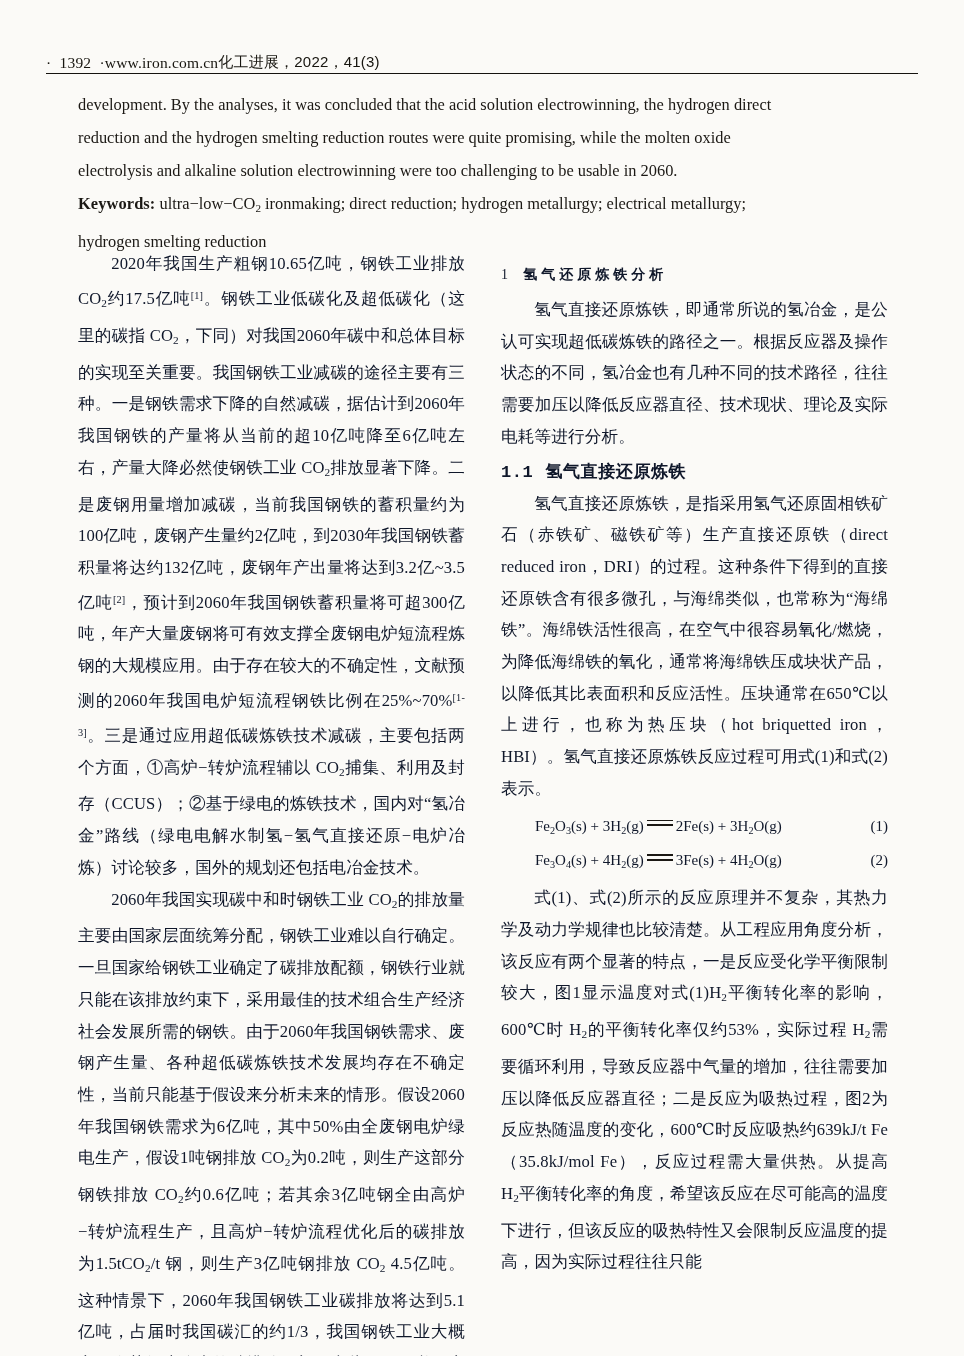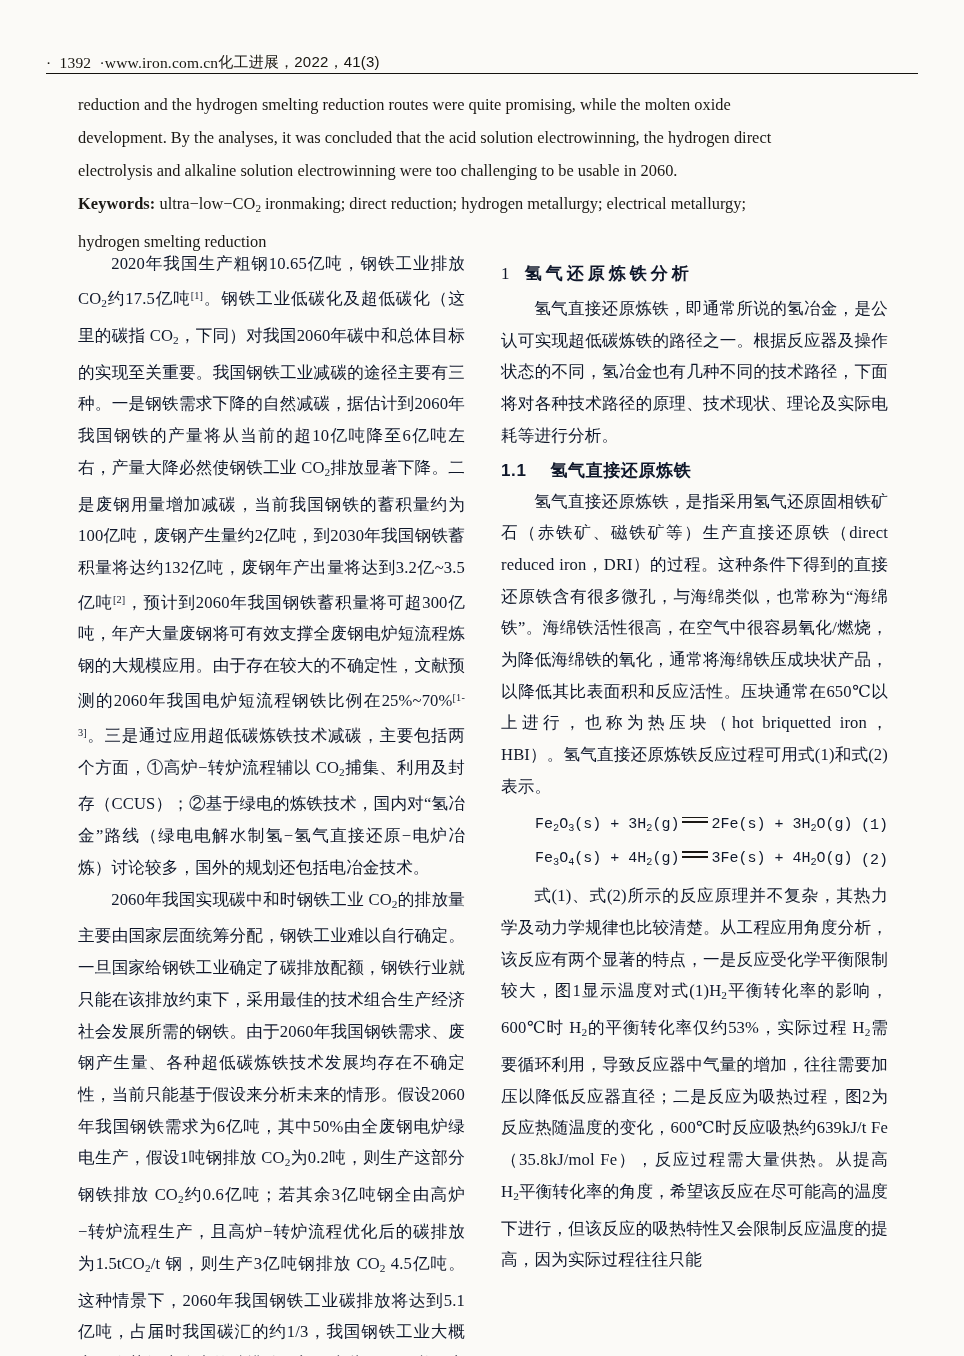--- a/index.html
+++ b/index.html
@@ -83,47 +83,47 @@
   }
   .col p {
     margin: 0;
     text-indent: 2em;
     letter-spacing: 0.15px;
   }
   .col p.noindent { text-indent: 0; }
 
   h2.sec {
     margin: 9px 0 2px 0;
-    font-size: 17px;
+    font-size: 14px;
     font-weight: bold;
     letter-spacing: 1.2px;
     line-height: 34px;
     font-family: "Liberation Sans", sans-serif;
   }
   h2.sec .num { font-family: "Liberation Serif", serif; font-weight: normal; margin-right: 14px; }
   h2.sec .t { letter-spacing: 4px; }
 
   h3.subsec {
     margin: 3px 0 0 0;
     font-size: 17px;
     font-weight: bold;
     line-height: 31px;
     font-family: "Liberation Sans", sans-serif;
     letter-spacing: 0.6px;
   }
-  h3.subsec .num { font-family: Liberation Sans, sans-serif; margin-right: 24px; }
+  h3.subsec .num { font-family: Liberation Mono, monospace; margin-right: 12px; }
 
   
   .eqblock { margin: 6px 0 2px 0; }
   .eqrow {
     display: flex;
-    align-items: center;
+    align-items: flex-start;
     font-size: 15px;
     line-height: 31px;
-    font-family: Liberation Mono, monospace;
+    font-family: Liberation Serif, serif;
     white-space: nowrap;
   }
   .eqrow .body { padding-left: 34px; flex: 0 0 auto; }
   .eqrow .spacer { flex: 1 1 auto; }
   .eqrow .tag { flex: 0 0 auto; }
   .eqarrow {
     display: inline-block;
     position: relative;
     width: 26px;
     height: 11px;
@@ -146,22 +146,22 @@
 <div class="page">
 
   <div class="runhead">
     <span class="folio">·  1392  ·</span>
     <span class="site">www.iron.com.cn</span>
     <span class="journal">化工进展，2022，41(3)</span>
   </div>
   <div class="rule"></div>
 
   <div class="abstract">
+    <p>development. By the analyses, it was concluded that the acid solution electrowinning, the hydrogen direct</p>
     <p>reduction and the hydrogen smelting reduction routes were quite promising, while the molten oxide</p>
-    <p>development. By the analyses, it was concluded that the acid solution electrowinning, the hydrogen direct</p>
     <p>electrolysis and alkaline solution electrowinning were too challenging to be usable in 2060.</p>
     <p class="kw">
       <b>Keywords:</b>
       <span>ultra−low−CO</span><sub>2</sub><span> ironmaking; direct reduction; hydrogen metallurgy; electrical metallurgy;</span>
     </p>
     <p>hydrogen smelting reduction</p>
   </div>
 
   <div class="cols">
 
@@ -170,21 +170,21 @@
 
       <p><span>2060年我国实现碳中和时钢铁工业 CO</span><sub>2</sub><span>的排放量主要由国家层面统筹分配，钢铁工业难以自行确定。一旦国家给钢铁工业确定了碳排放配额，钢铁行业就只能在该排放约束下，采用最佳的技术组合生产经济社会发展所需的钢铁。由于2060年我国钢铁需求、废钢产生量、各种超低碳炼铁技术发展均存在不确定性，当前只能基于假设来分析未来的情形。假设2060年我国钢铁需求为6亿吨，其中50%由全废钢电炉绿电生产，假设1吨钢排放 CO</span><sub>2</sub><span>为0.2吨，则生产这部分钢铁排放 CO</span><sub>2</sub><span>约0.6亿吨；若其余3亿吨钢全由高炉−转炉流程生产，且高炉−转炉流程优化后的碳排放为1.5tCO</span><sub>2</sub><span>/t 钢，则生产3亿吨钢排放 CO</span><sub>2</sub><span> 4.5亿吨。这种情景下，2060年我国钢铁工业碳排放将达到5.1亿吨，占届时我国碳汇的约1/3，我国钢铁工业大概率不会获得这么大的碳排放配额。由此可见，必须应用超低碳炼铁技术，未来我国钢铁工业才能满足国家碳中和的要求。由于高炉−转炉−CCUS路线主要依赖 CCUS减</span></p>
     </div>
 
     <div class="col">
 
       <h2 class="sec">
         <span class="num">1</span><span class="t">氢气还原炼铁分析</span>
       </h2>
 
-      <p>氢气直接还原炼铁，即通常所说的氢冶金，是公认可实现超低碳炼铁的路径之一。根据反应器及操作状态的不同，氢冶金也有几种不同的技术路径，下面将对各种技术路径的原理、技术现状、理论及实际电耗等进行分析。</p>
+      <p>氢气直接还原炼铁，即通常所说的氢冶金，是公认可实现超低碳炼铁的路径之一。根据反应器及操作状态的不同，氢冶金也有几种不同的技术路径，往往需要加压以降低反应器直径、技术现状、理论及实际电耗等进行分析。</p>
 
       <h3 class="subsec">
         <span class="num">1.1</span><span>氢气直接还原炼铁</span>
       </h3>
 
       <p>氢气直接还原炼铁，是指采用氢气还原固相铁矿石（赤铁矿、磁铁矿等）生产直接还原铁（direct reduced iron，DRI）的过程。这种条件下得到的直接还原铁含有很多微孔，与海绵类似，也常称为“海绵铁”。海绵铁活性很高，在空气中很容易氧化/燃烧，为降低海绵铁的氧化，通常将海绵铁压成块状产品，以降低其比表面积和反应活性。压块通常在650℃以上进行，也称为热压块（hot briquetted iron，HBI）。氢气直接还原炼铁反应过程可用式(1)和式(2)表示。</p>
 
       <div class="eqblock">
 
         <div class="eqrow">

